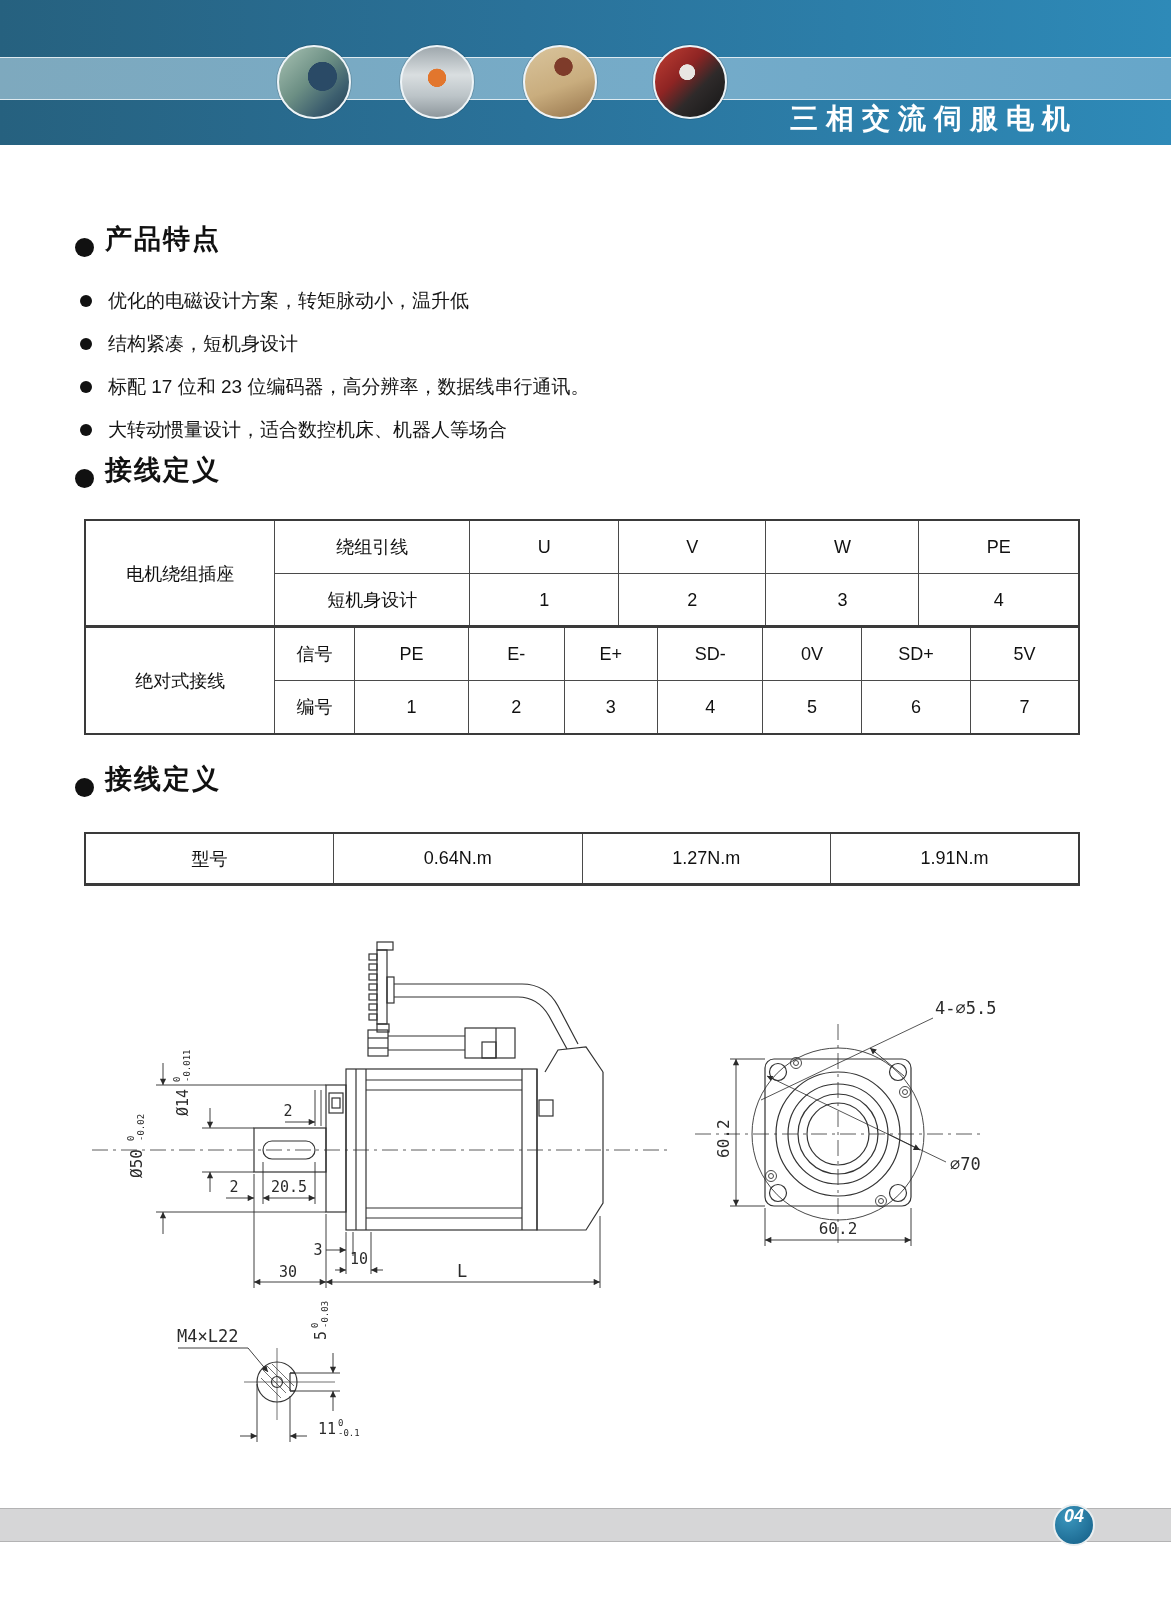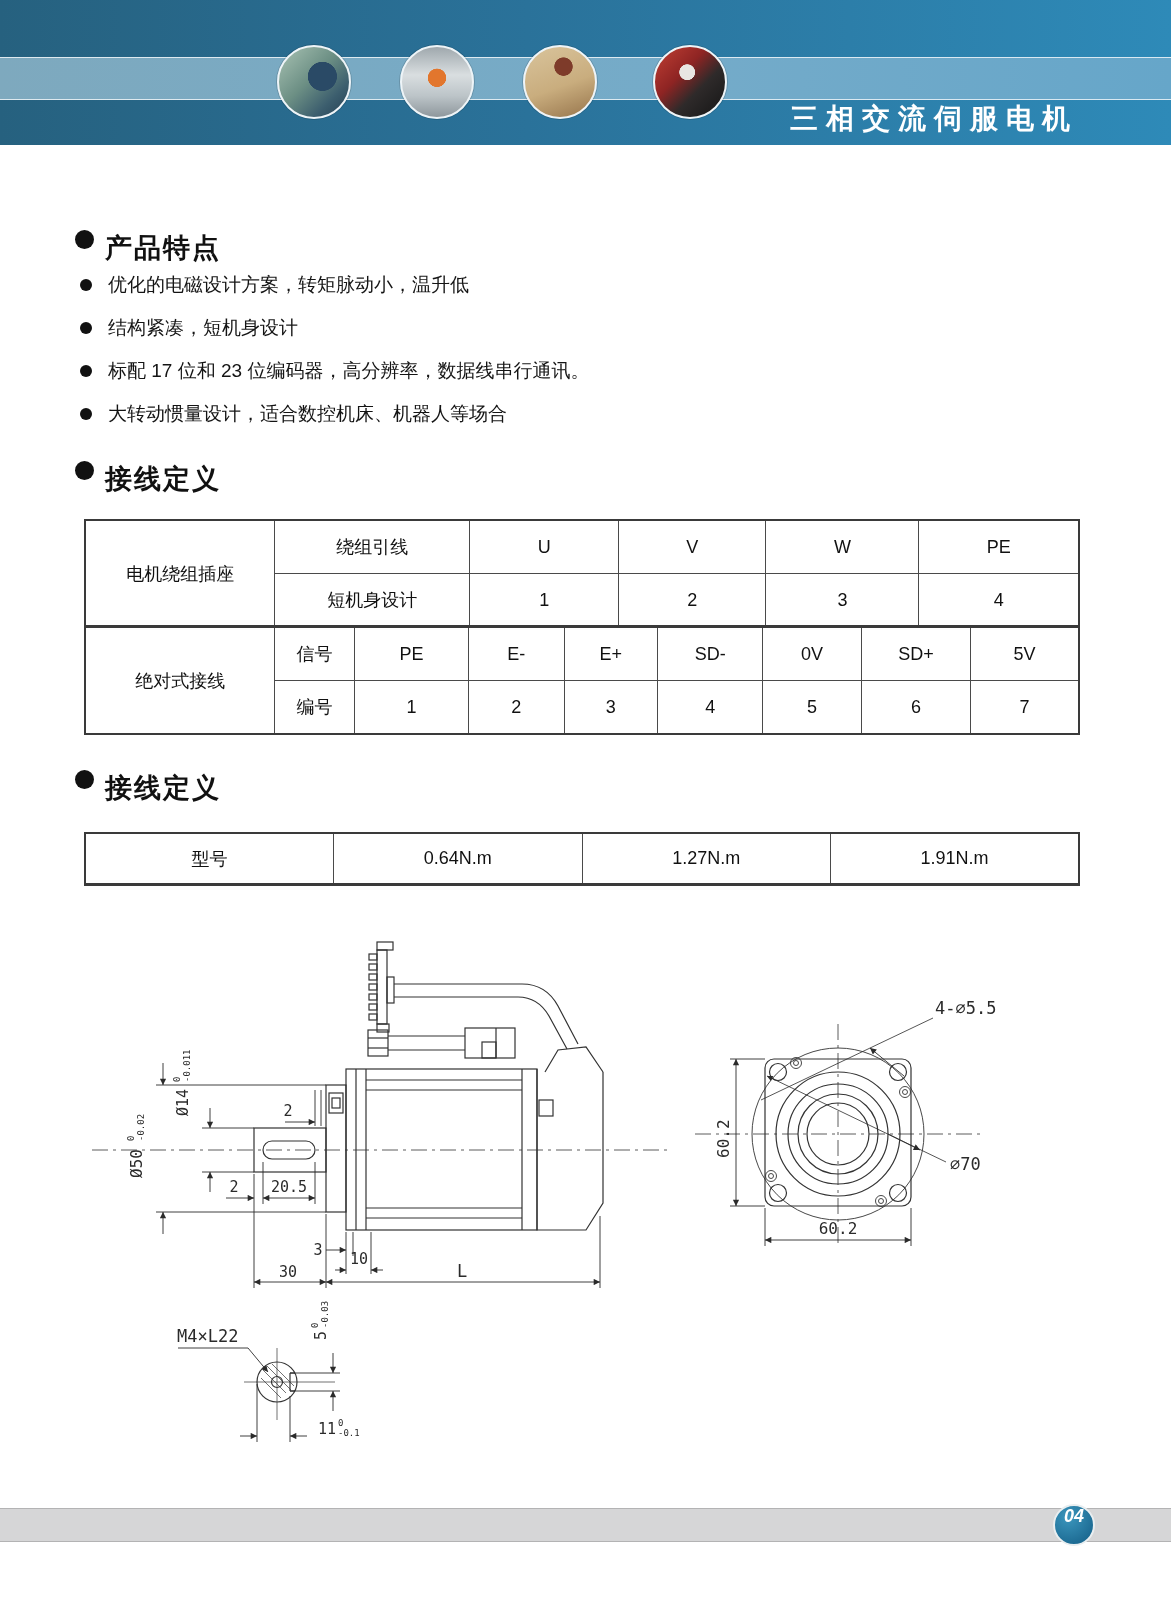--- a/index.html
+++ b/index.html
@@ -23,25 +23,25 @@
   .photo2{left:400px;background:
     radial-gradient(circle at 50% 44%, #e2762d 0 17%, rgba(0,0,0,0) 18%),
     linear-gradient(180deg,#9fa8ad,#d9dee0 40%,#bcc4c8 70%,#8e979c);}
   .photo3{left:523px;background:
     radial-gradient(circle at 55% 28%, #7e3b2a 0 14%, rgba(0,0,0,0) 15%),
     linear-gradient(160deg,#d9c49c,#c9ad7e 55%,#96744b);}
   .photo4{left:653px;background:
     radial-gradient(circle at 46% 36%, #e8e6e2 0 13%, rgba(0,0,0,0) 14%),
     linear-gradient(135deg,#c24034,#8e2423 38%,#2e2a2a 62%,#151515);}
   
-  .section-title{position:absolute;left:75px;display:flex;align-items:flex-start;margin-top:9px;}
+  .section-title{position:absolute;left:75px;display:flex;align-items:flex-end;}
   .section-bullet{width:19px;height:19px;border-radius:50%;background:#111;flex:0 0 auto;}
   .section-title h2{margin:0 0 0 11px;font-size:27px;font-weight:700;letter-spacing:2px;color:#111;}
   .features-list{position:absolute;left:80px;top:272px;margin:0;padding:0;list-style:none;}
-  .features-list li{display:flex;align-items:center;margin-bottom:17px;font-size:19px;color:#141414;}
+  .features-list li{display:flex;align-items:center;margin-bottom:17px;font-size:19px;color:#141414;margin-top:16px;}
   .li-bullet{width:12px;height:12px;border-radius:50%;background:#111;margin-right:16px;flex:0 0 auto;}
   
   table{border-collapse:collapse;table-layout:fixed;}
   .dtable{position:absolute;left:84px;width:996px;}
   .dtable td{border:1px solid #4a4a4a;text-align:center;vertical-align:middle;
     font-size:18px;color:#111;padding:0;height:52px;}
   #wiring-top{top:519px;border:2px solid #3a3a3a;border-bottom:none;}
   #wiring-bottom{top:625px;border:2px solid #3a3a3a;border-top:3px solid #3a3a3a;}
   #mounting-table{top:832px;border:2px solid #3a3a3a;}
   #mounting-table td{height:49px;}

